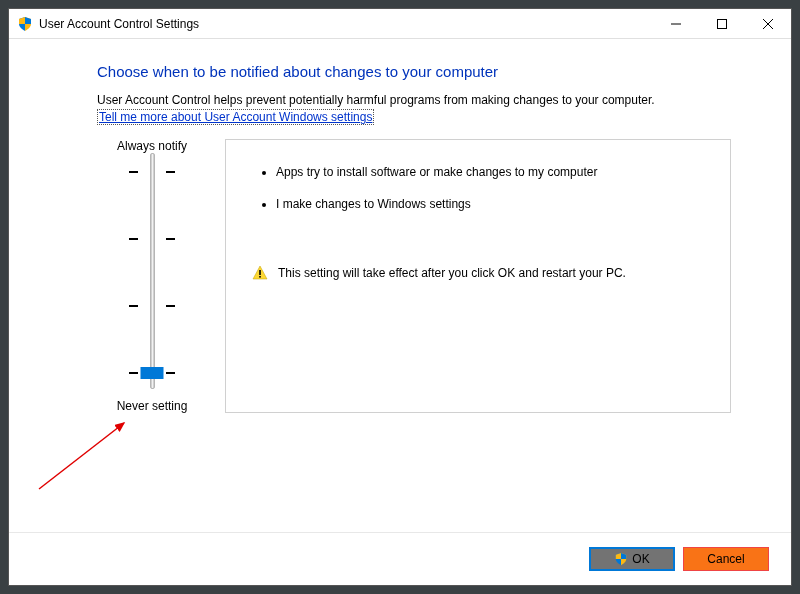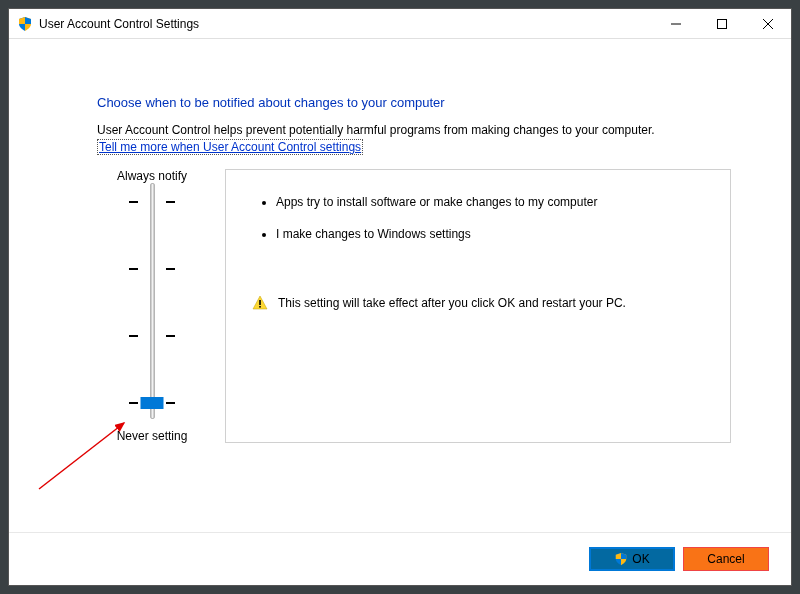--- a/index.html
+++ b/index.html
@@ -45,25 +45,24 @@
       align-items: center;
       justify-content: center;
       color: #000;
     }
     .content {
       flex: 1;
       padding: 24px 60px 8px 88px;
       position: relative;
     }
     .heading {
-      font-size: 13px;
+      font-size: 15px;
       font-weight: 400;
       color: #0033bb;
       margin-bottom: 12px;
-      margin-top: 32px;
     }
     .description {
       font-size: 12px;
       color: #000;
       line-height: 1.45;
     }
     .link {
       font-size: 12px;
       color: #0033cc;
       text-decoration: underline;
@@ -166,21 +165,21 @@
       border: 1px solid #ef4444;
       background: #f97316;
       display: flex;
       align-items: center;
       justify-content: center;
       gap: 4px;
       padding: 0 10px;
     }
     .btn.primary {
       border: 2px solid #0078d7;
-      background: #0369a1;
+      background: #737373;
     }
     .btn .mini-shield { width:14px; height:14px; }
     .arrow {
       position: absolute;
       left: 20px;
       top: 370px;
       pointer-events: none;
     }
   </style>
 </head>
@@ -213,21 +212,21 @@
             <line x1="10" y1="0" x2="0" y2="10" stroke="#000" stroke-width="1"></line>
           </svg>
       </div>
     </div>
   </div>
 
   <div class="content">
 
     <h1 class="heading">Choose when to be notified about changes to your computer</h1>
     <p class="description">User Account Control helps prevent potentially harmful programs from making changes to your computer.</p>
-    <a href="#" class="link">Tell me more when User Account Control settings</a>
+    <a href="#" class="link">Tell me more about User Account Windows settings</a>
 
     <div class="body-row">
 
       <div class="slider-col">
         <div class="slider-label">Always notify</div>
         <div class="slider-wrap">
           <div class="slider-track"></div>
           <div class="slider-tick" style="top:18px;">
               <div class="tick-l"></div>
               <div class="tick-r"></div>

